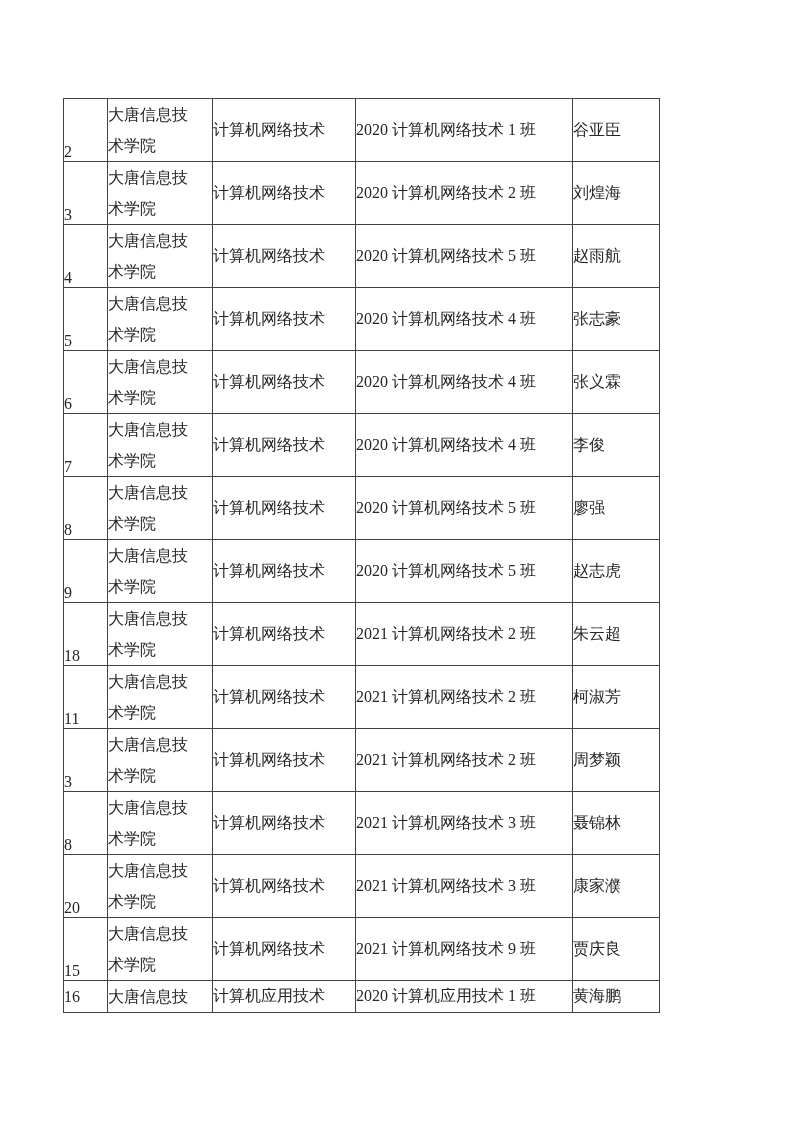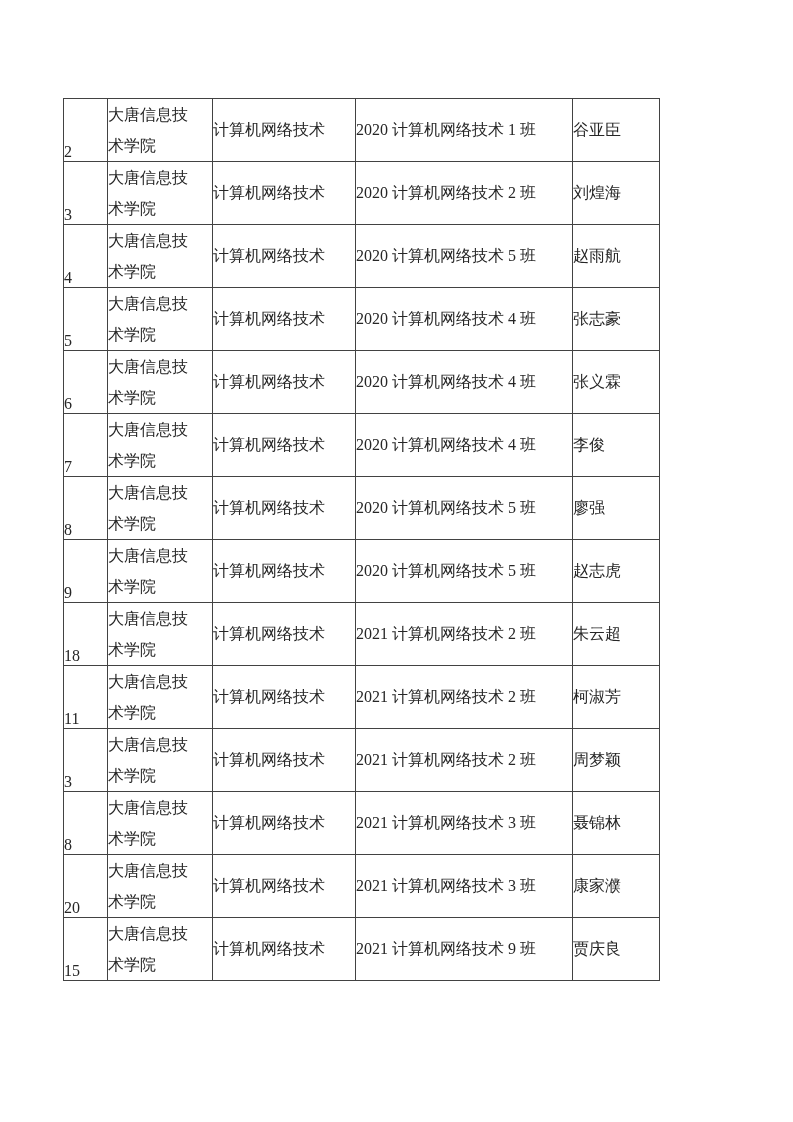--- a/index.html
+++ b/index.html
@@ -203,15 +203,24 @@
         <tr class="two-line">
           <td class="idx">15</td>
           <td class="college">
             <div>大唐信息技</div>
             <div>术学院</div>
           </td>
           <td class="major">计算机网络技术</td>
           <td class="cls">2021 计算机网络技术 9 班</td>
           <td class="name">贾庆良</td>
         </tr>
+        <tr class="one-line">
+          <td class="idx">16</td>
+          <td class="college">
+            <div>大唐信息技</div>
+          </td>
+          <td class="major">计算机应用技术</td>
+          <td class="cls">2020 计算机应用技术 1 班</td>
+          <td class="name">黄海鹏</td>
+        </tr>
       </tbody>
   </table>
 </div>
 
 </body></html>

